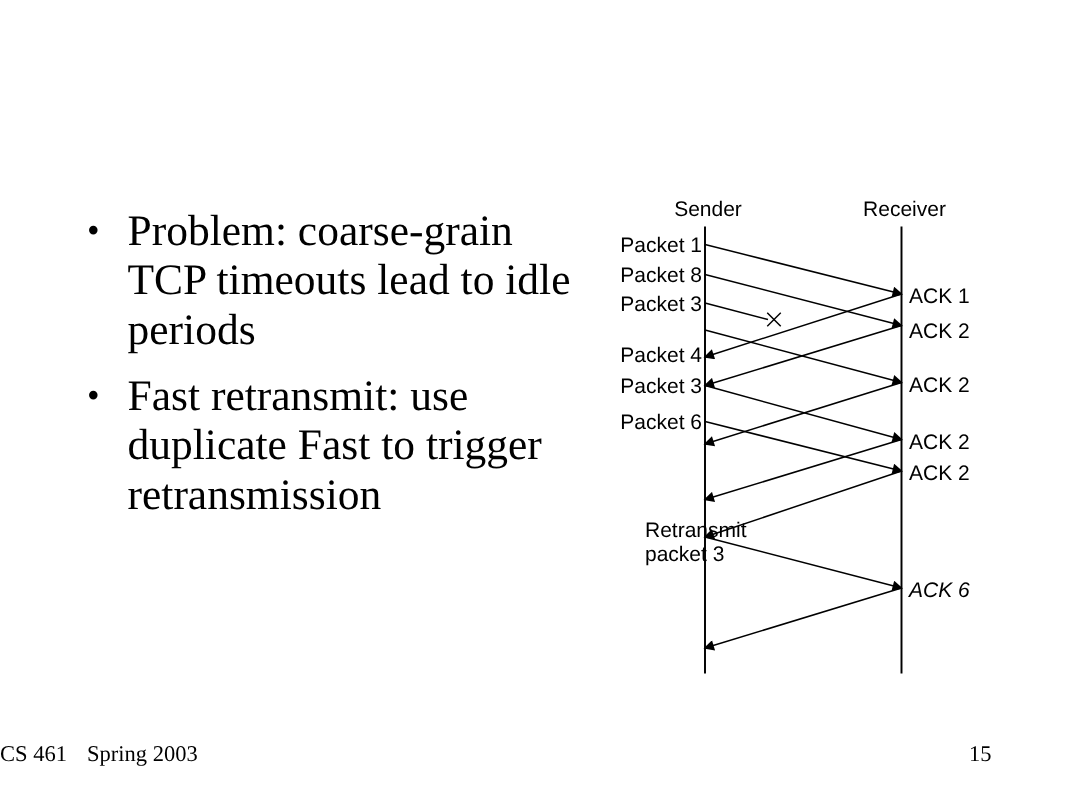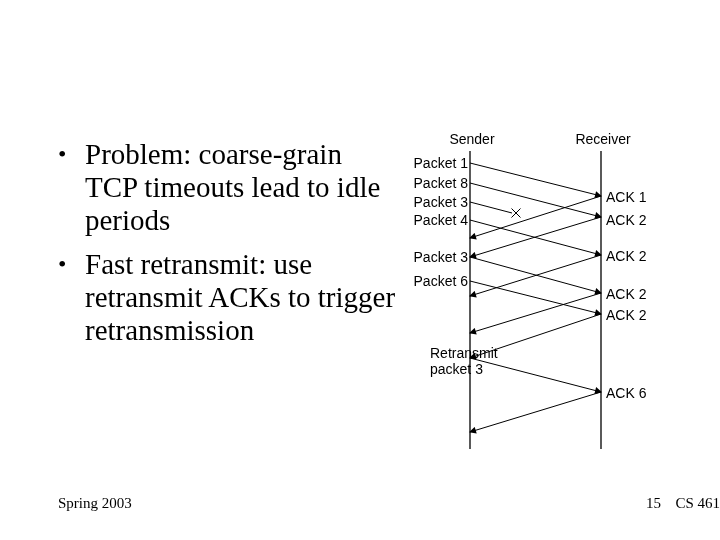--- a/index.html
+++ b/index.html
@@ -60,37 +60,37 @@
 
   .footer {
     position: absolute;
     top: 494px;
     left: 0; right: 0;
     font-size: 15px;
     line-height: 18px;
     color: #000000;
   }
   .footer-date { position: absolute; left: 58px; top: 0; }
-  .footer-course { position: absolute; left: 0; right: 0; top: 0; text-align: right; }
+  .footer-course { position: absolute; left: 0; right: 0; top: 0; text-align: left; }
   .footer-page { position: absolute; left: 646px; top: 0; }
 </style>
 </head>
 <body>
 
 <div id="slide">
 
 
   <div class="bullets">
     <div class="bullet-item">
       <span class="bullet-marker">•</span>
       <span class="bullet-text">Problem: coarse-grain TCP timeouts lead to idle periods</span>
     </div>
     <div class="bullet-item">
       <span class="bullet-marker">•</span>
-      <span class="bullet-text">Fast retransmit: use retransmit ACKs to trigger retransmission</span>
+      <span class="bullet-text">Fast retransmit: use duplicate Fast to trigger retransmission</span>
     </div>
   </div>
 
   <svg id="diagram-svg" viewBox="0 0 720 540" xmlns="http://www.w3.org/2000/svg">
     <defs>
       <marker id="arrowhead" viewBox="0 0 10 10" refX="8.5" refY="5" markerWidth="9" markerHeight="7" orient="auto">
         <path d="M0,0 L10,5 L0,10 z" fill="#000000"></path>
       </marker>
     </defs>
     <g id="diagram-geometry">
@@ -115,29 +115,29 @@
   </svg>
 
   <div id="diagram-labels">
     <div class="endpoint-label" id="sender-label" style="left: 472px; top: 139px;">Sender</div>
     <div class="endpoint-label" id="receiver-label" style="left: 603px; top: 139px;">Receiver</div>
     <div class="diagram-label retransmit-line" id="retransmit-line1" style="top: 353px;">Retransmit</div>
     <div class="diagram-label retransmit-line" id="retransmit-line2" style="top: 369px;">packet 3</div>
   <div class="diagram-label packet-label" style="top: 163px;">Packet 1</div>
       <div class="diagram-label packet-label" style="top: 183px;">Packet 8</div>
       <div class="diagram-label packet-label" style="top: 202px;">Packet 3</div>
-      <div class="diagram-label packet-label" style="top: 220px;">Packet 4</div>
+      <div class="diagram-label packet-label" style="top: 236px;">Packet 4</div>
       <div class="diagram-label packet-label" style="top: 257px;">Packet 3</div>
       <div class="diagram-label packet-label" style="top: 281px;">Packet 6</div>
       <div class="diagram-label ack-label" style="top: 197px;">ACK 1</div>
       <div class="diagram-label ack-label" style="top: 220px;">ACK 2</div>
       <div class="diagram-label ack-label" style="top: 256px;">ACK 2</div>
       <div class="diagram-label ack-label" style="top: 294px;">ACK 2</div>
       <div class="diagram-label ack-label" style="top: 315px;">ACK 2</div>
-      <div class="diagram-label ack-label" style="top: 393px;">ACK 6</div>
+      <div class="diagram-label ack-label" style="top: 393px; font-style: italic;">ACK 6</div>
     </div>
 
   <div class="footer">
     <span class="footer-date">Spring 2003</span>
     <span class="footer-course">CS 461</span>
     <span class="footer-page">15</span>
   </div>
 
 </div>
 

